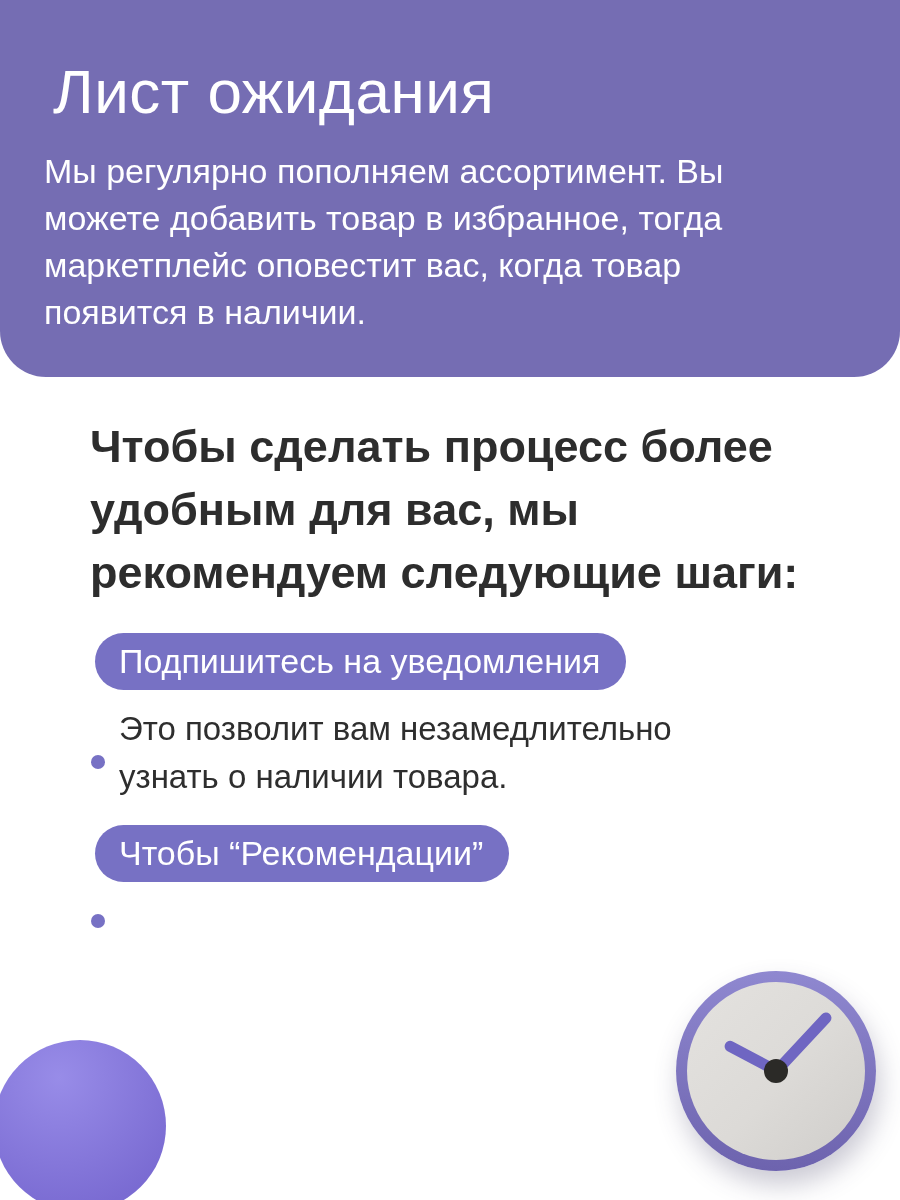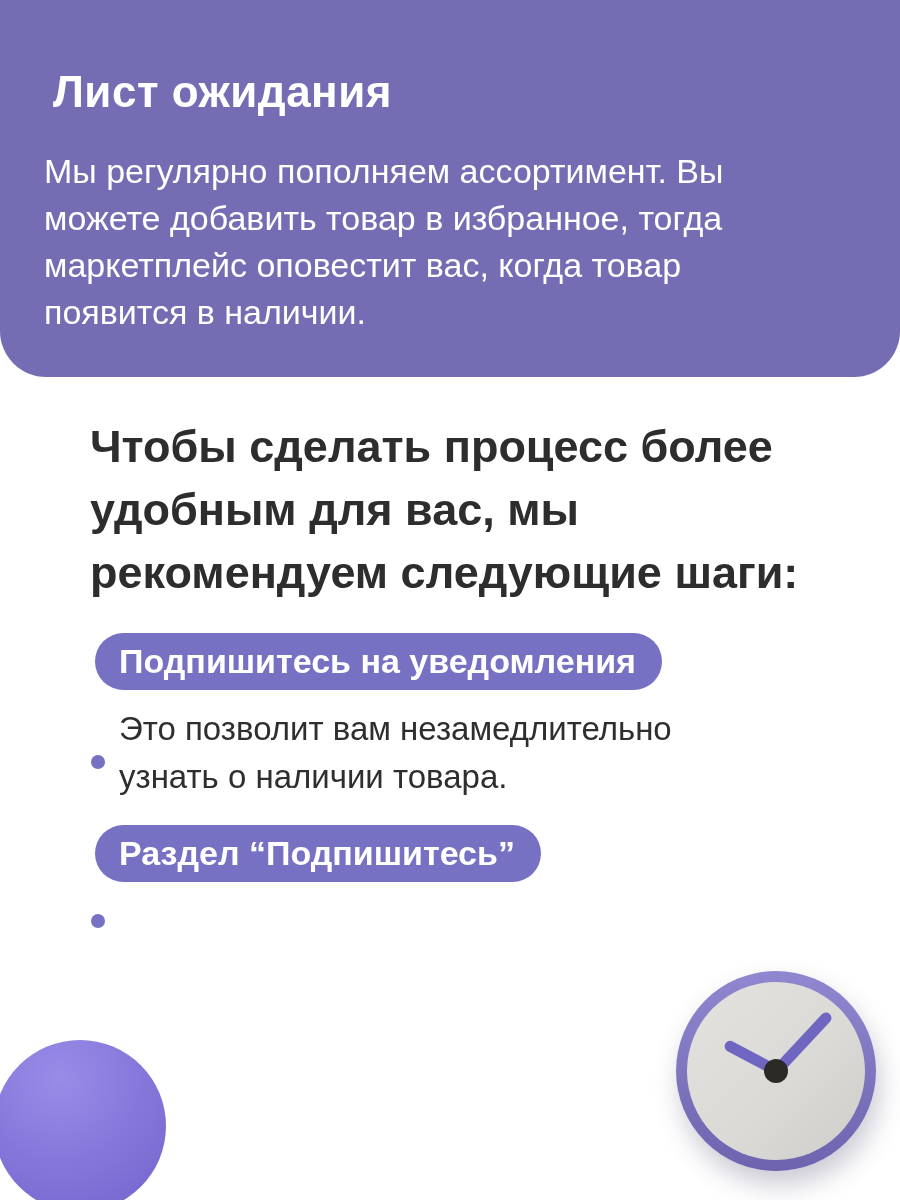--- a/index.html
+++ b/index.html
@@ -32,23 +32,23 @@
     position: absolute;
     top: 0; left: 0;
     width: 900px; height: 377px;
     background: var(--hero-bg);
     border-radius: 0 0 46px 46px;
     padding: 58px 56px 0 44px;
     color: var(--hero-text);
   }
   .hero h1 {
     margin-left: 9px;
-    font-size: 44px;
+    font-size: 62px;
     line-height: 67px;
-    font-weight: 700;
+    font-weight: 400;
     letter-spacing: 0.5px;
   }
   .hero p {
     margin-top: 23px;
     font-size: 34px;
     line-height: 47px;
     font-weight: 400;
     white-space: pre-line;
     width: 800px;
   }
@@ -69,21 +69,21 @@
     width: 760px;
   }
   .step { margin-top: 29px; margin-left: 5px; }
   .step + .step { margin-top: 24px; }
   .badge {
     display: inline-block;
     background: var(--badge-bg);
     color: #fff;
     font-size: 34px;
     line-height: 36px;
-    font-weight: 700;
+    font-weight: 400;
     padding: 10px 26px 11px 24px;
     border-radius: 29px;
   }
   .bullet-row {
     display: flex;
     align-items: center;
     margin-top: 15px;
     margin-left: -4px;
   }
   .bullet-dot {
@@ -163,21 +163,21 @@
   <section class="step">
     <div class="badge">Подпишитесь на уведомления</div>
     <div class="bullet-row">
       <span class="bullet-dot"></span>
       <p class="bullet-text">Это позволит вам незамедлительно
 узнать о наличии товара.</p>
     </div>
   </section>
 
   <section class="step">
-    <div class="badge">Раздел “Подпишитесь”</div>
+    <div class="badge">Чтобы “Рекомендации”</div>
     <div class="bullet-row">
       <span class="bullet-dot"></span>
     </div>
   </section>
 </main>
 
 <div class="sphere"></div>
 
 <div class="clock">
   <div class="clock-face"></div>

